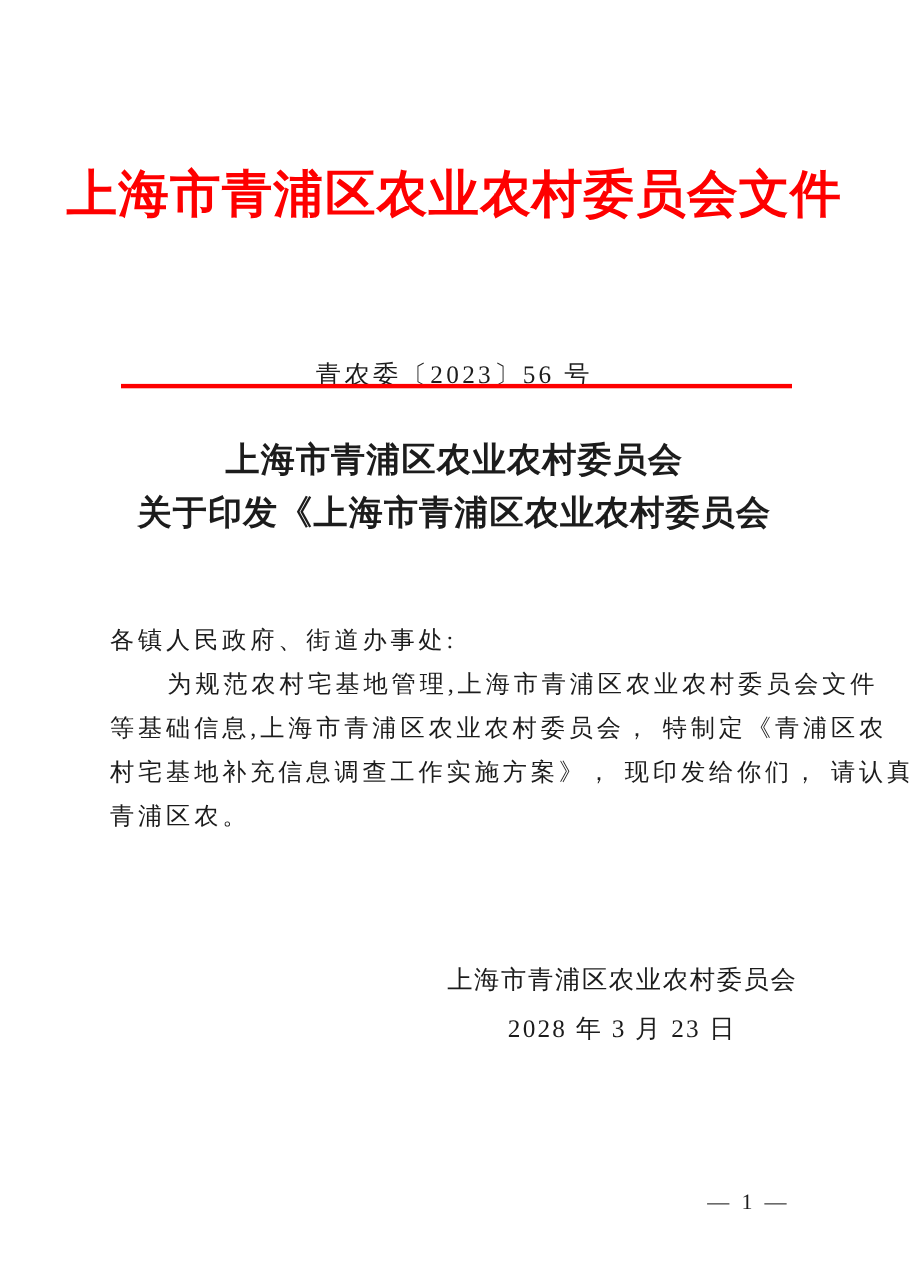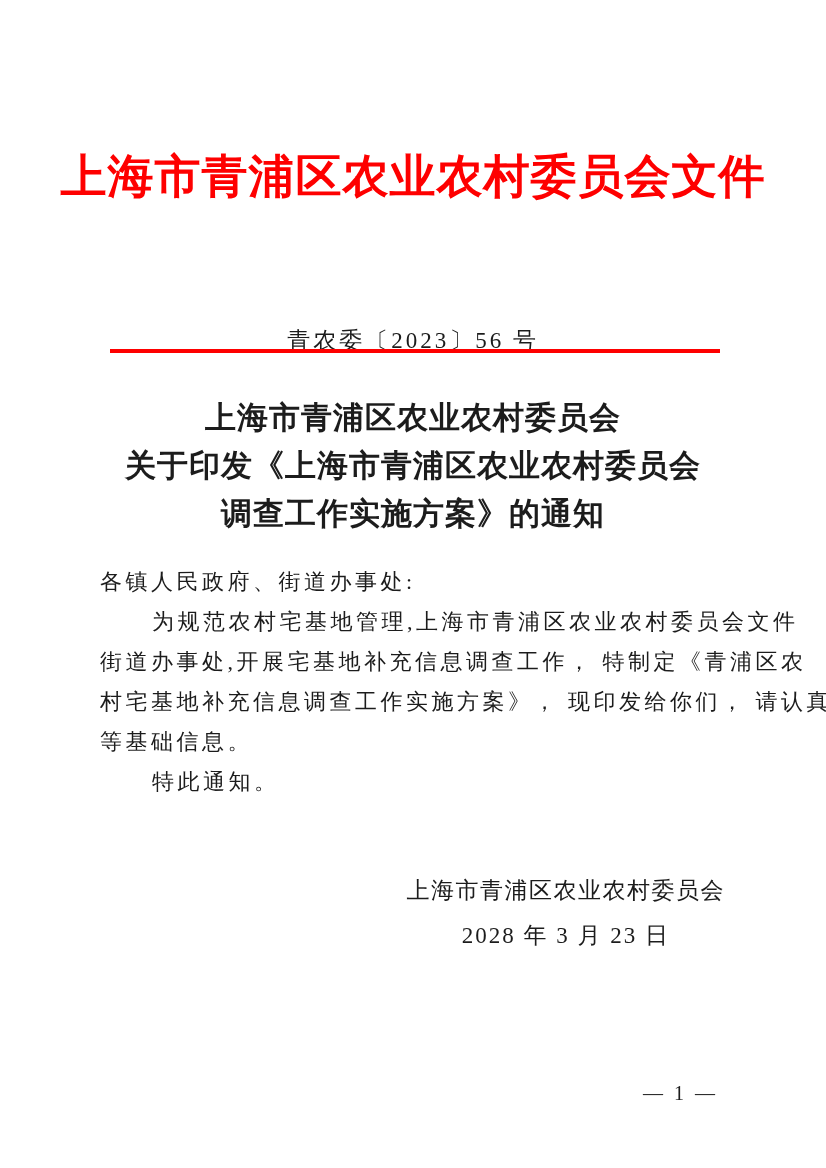--- a/index.html
+++ b/index.html
@@ -97,30 +97,28 @@
 
   <div class="red-header">上海市青浦区农业农村委员会文件</div>
 
   <div class="doc-number">青农委〔2023〕56 号</div>
 
   <div class="red-line"></div>
 
   <div class="doc-title">
     <div>上海市青浦区农业农村委员会</div>
     <div>关于印发《上海市青浦区农业农村委员会</div>
-    <div>调查工作实施方案》的通知</div>
   </div>
 
   <div class="body-text">
     <div class="body-line">各镇人民政府、街道办事处:</div>
     <div class="body-line indent">为规范农村宅基地管理,上海市青浦区农业农村委员会文件</div>
-    <div class="body-line">街道办事处,开展宅基地补充信息调查工作， 特制定《青浦区农</div>
+    <div class="body-line">等基础信息,上海市青浦区农业农村委员会， 特制定《青浦区农</div>
     <div class="body-line">村宅基地补充信息调查工作实施方案》， 现印发给你们， 请认真</div>
-    <div class="body-line">等基础信息。</div>
-    <div class="body-line indent">特此通知。</div>
+    <div class="body-line">青浦区农。</div>
   </div>
 
   <div class="signature">
     <div class="sig-org">上海市青浦区农业农村委员会</div>
     <div class="sig-date">2028 年 3 月 23 日</div>
   </div>
 
   <div class="page-number">— 1 —</div>
 
 </div>

